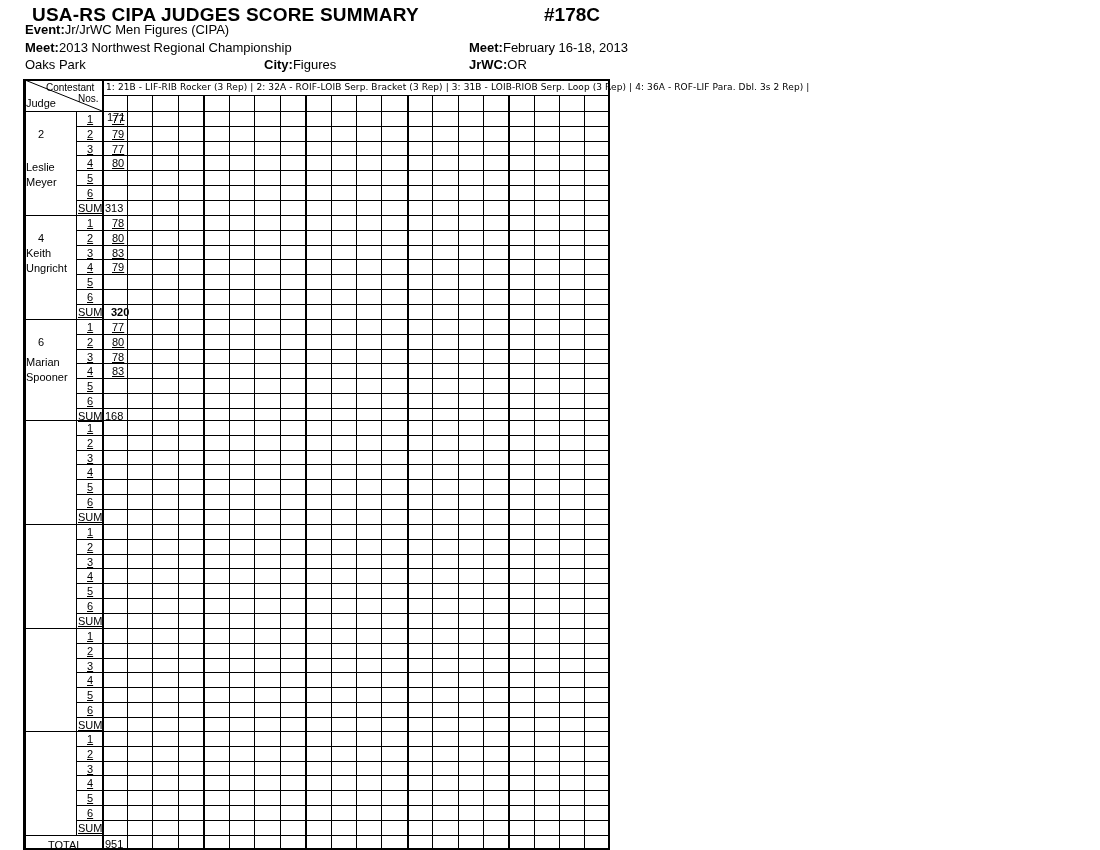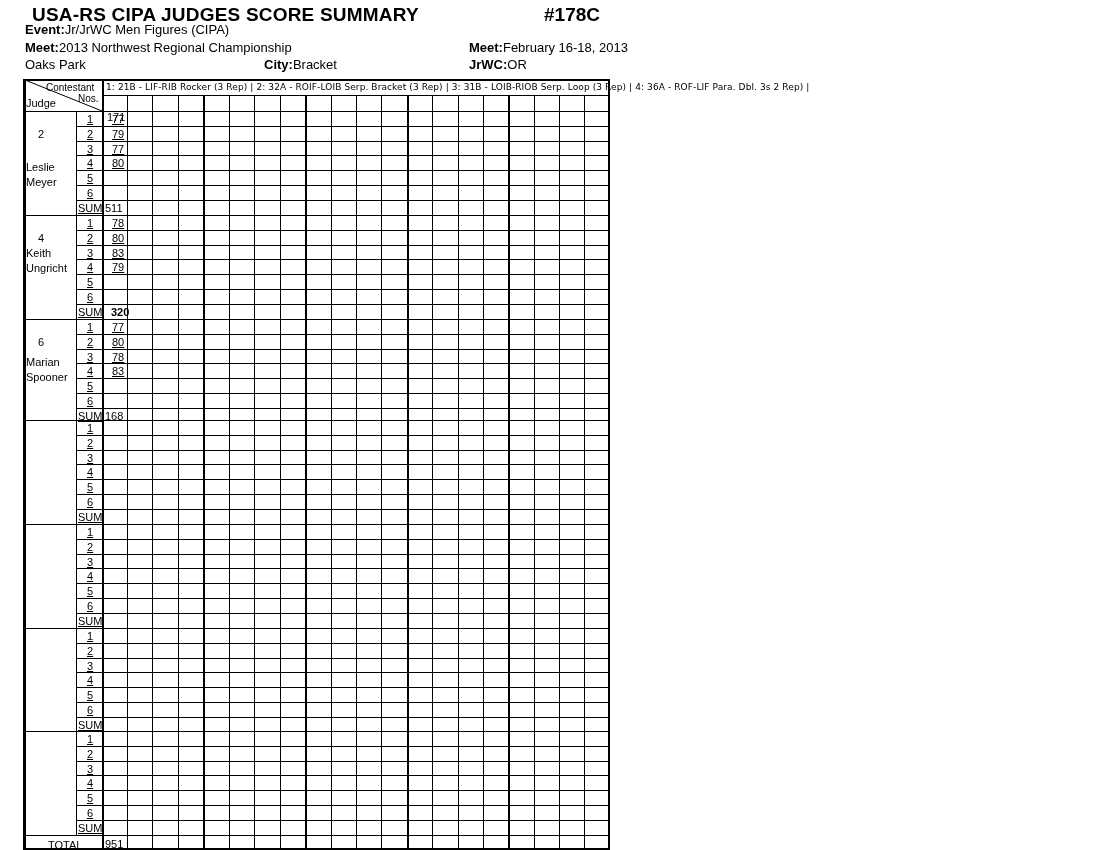--- a/index.html
+++ b/index.html
@@ -24,21 +24,21 @@
   <b>Event:</b><span>Jr/JrWC Men Figures  (CIPA)</span>
 </div>
 <div class="hdr" style="left:25px;top:40px;">
   <b>Meet:</b><span>2013 Northwest Regional Championship</span>
 </div>
 <div class="hdr" style="left:469px;top:40px;">
   <b>Meet:</b><span>February 16-18, 2013</span>
 </div>
 <div class="hdr" style="left:25px;top:57px;">Oaks Park</div>
 <div class="hdr" style="left:264px;top:57px;">
-  <b>City:</b><span>Bracket</span>
+  <b>City:</b><span>Figures</span>
 </div>
 <div class="hdr" style="left:469px;top:57px;">
   <b>JrWC:</b><span>OR</span>
 </div>
 
 <div id="grid">
     <div class="hline" style="left: 23px; top: 79px; width: 587px; height: 2px;"></div>
     <div class="hline" style="left: 23px; top: 848px; width: 587px; height: 2px;"></div>
     <div class="vline" style="left: 23px; top: 79px; width: 3px; height: 771px;"></div>
     <div class="vline" style="left: 608px; top: 79px; width: 2px; height: 771px;"></div>
@@ -145,21 +145,21 @@
     <div class="cell" style="left: 112px; top: 127px; text-decoration: underline;">79</div>
     <div class="cell" style="left: 87px; top: 142px; text-decoration: underline;">3</div>
     <div class="cell" style="left: 112px; top: 142px; text-decoration: underline;">77</div>
     <div class="cell" style="left: 87px; top: 156px; text-decoration: underline;">4</div>
     <div class="cell" style="left: 112px; top: 156px; text-decoration: underline;">80</div>
     <div class="cell" style="left: 87px; top: 171px; text-decoration: underline;">5</div>
     <div class="cell" style="left: 112px; top: 171px; text-decoration: underline;"></div>
     <div class="cell" style="left: 87px; top: 186px; text-decoration: underline;">6</div>
     <div class="cell" style="left: 112px; top: 186px; text-decoration: underline;"></div>
     <div class="cell" style="left: 78px; top: 201px; text-decoration: underline;">SUM</div>
-    <div class="cell" style="left: 105px; top: 201px; text-decoration: none;">511</div>
+    <div class="cell" style="left: 105px; top: 201px; text-decoration: none;">313</div>
     <div class="judge-info" style="left: 26px; top: 231px;">
       <div style="padding-left: 12px;">4</div>
       <div style="">Keith</div>
       <div>Ungricht</div>
     </div>
     <div class="cell" style="left: 87px; top: 216px; text-decoration: underline;">1</div>
     <div class="cell" style="left: 112px; top: 216px; text-decoration: underline;">78</div>
     <div class="cell" style="left: 87px; top: 231px; text-decoration: underline;">2</div>
     <div class="cell" style="left: 112px; top: 231px; text-decoration: underline;">80</div>
     <div class="cell" style="left: 87px; top: 246px; text-decoration: underline;">3</div>

